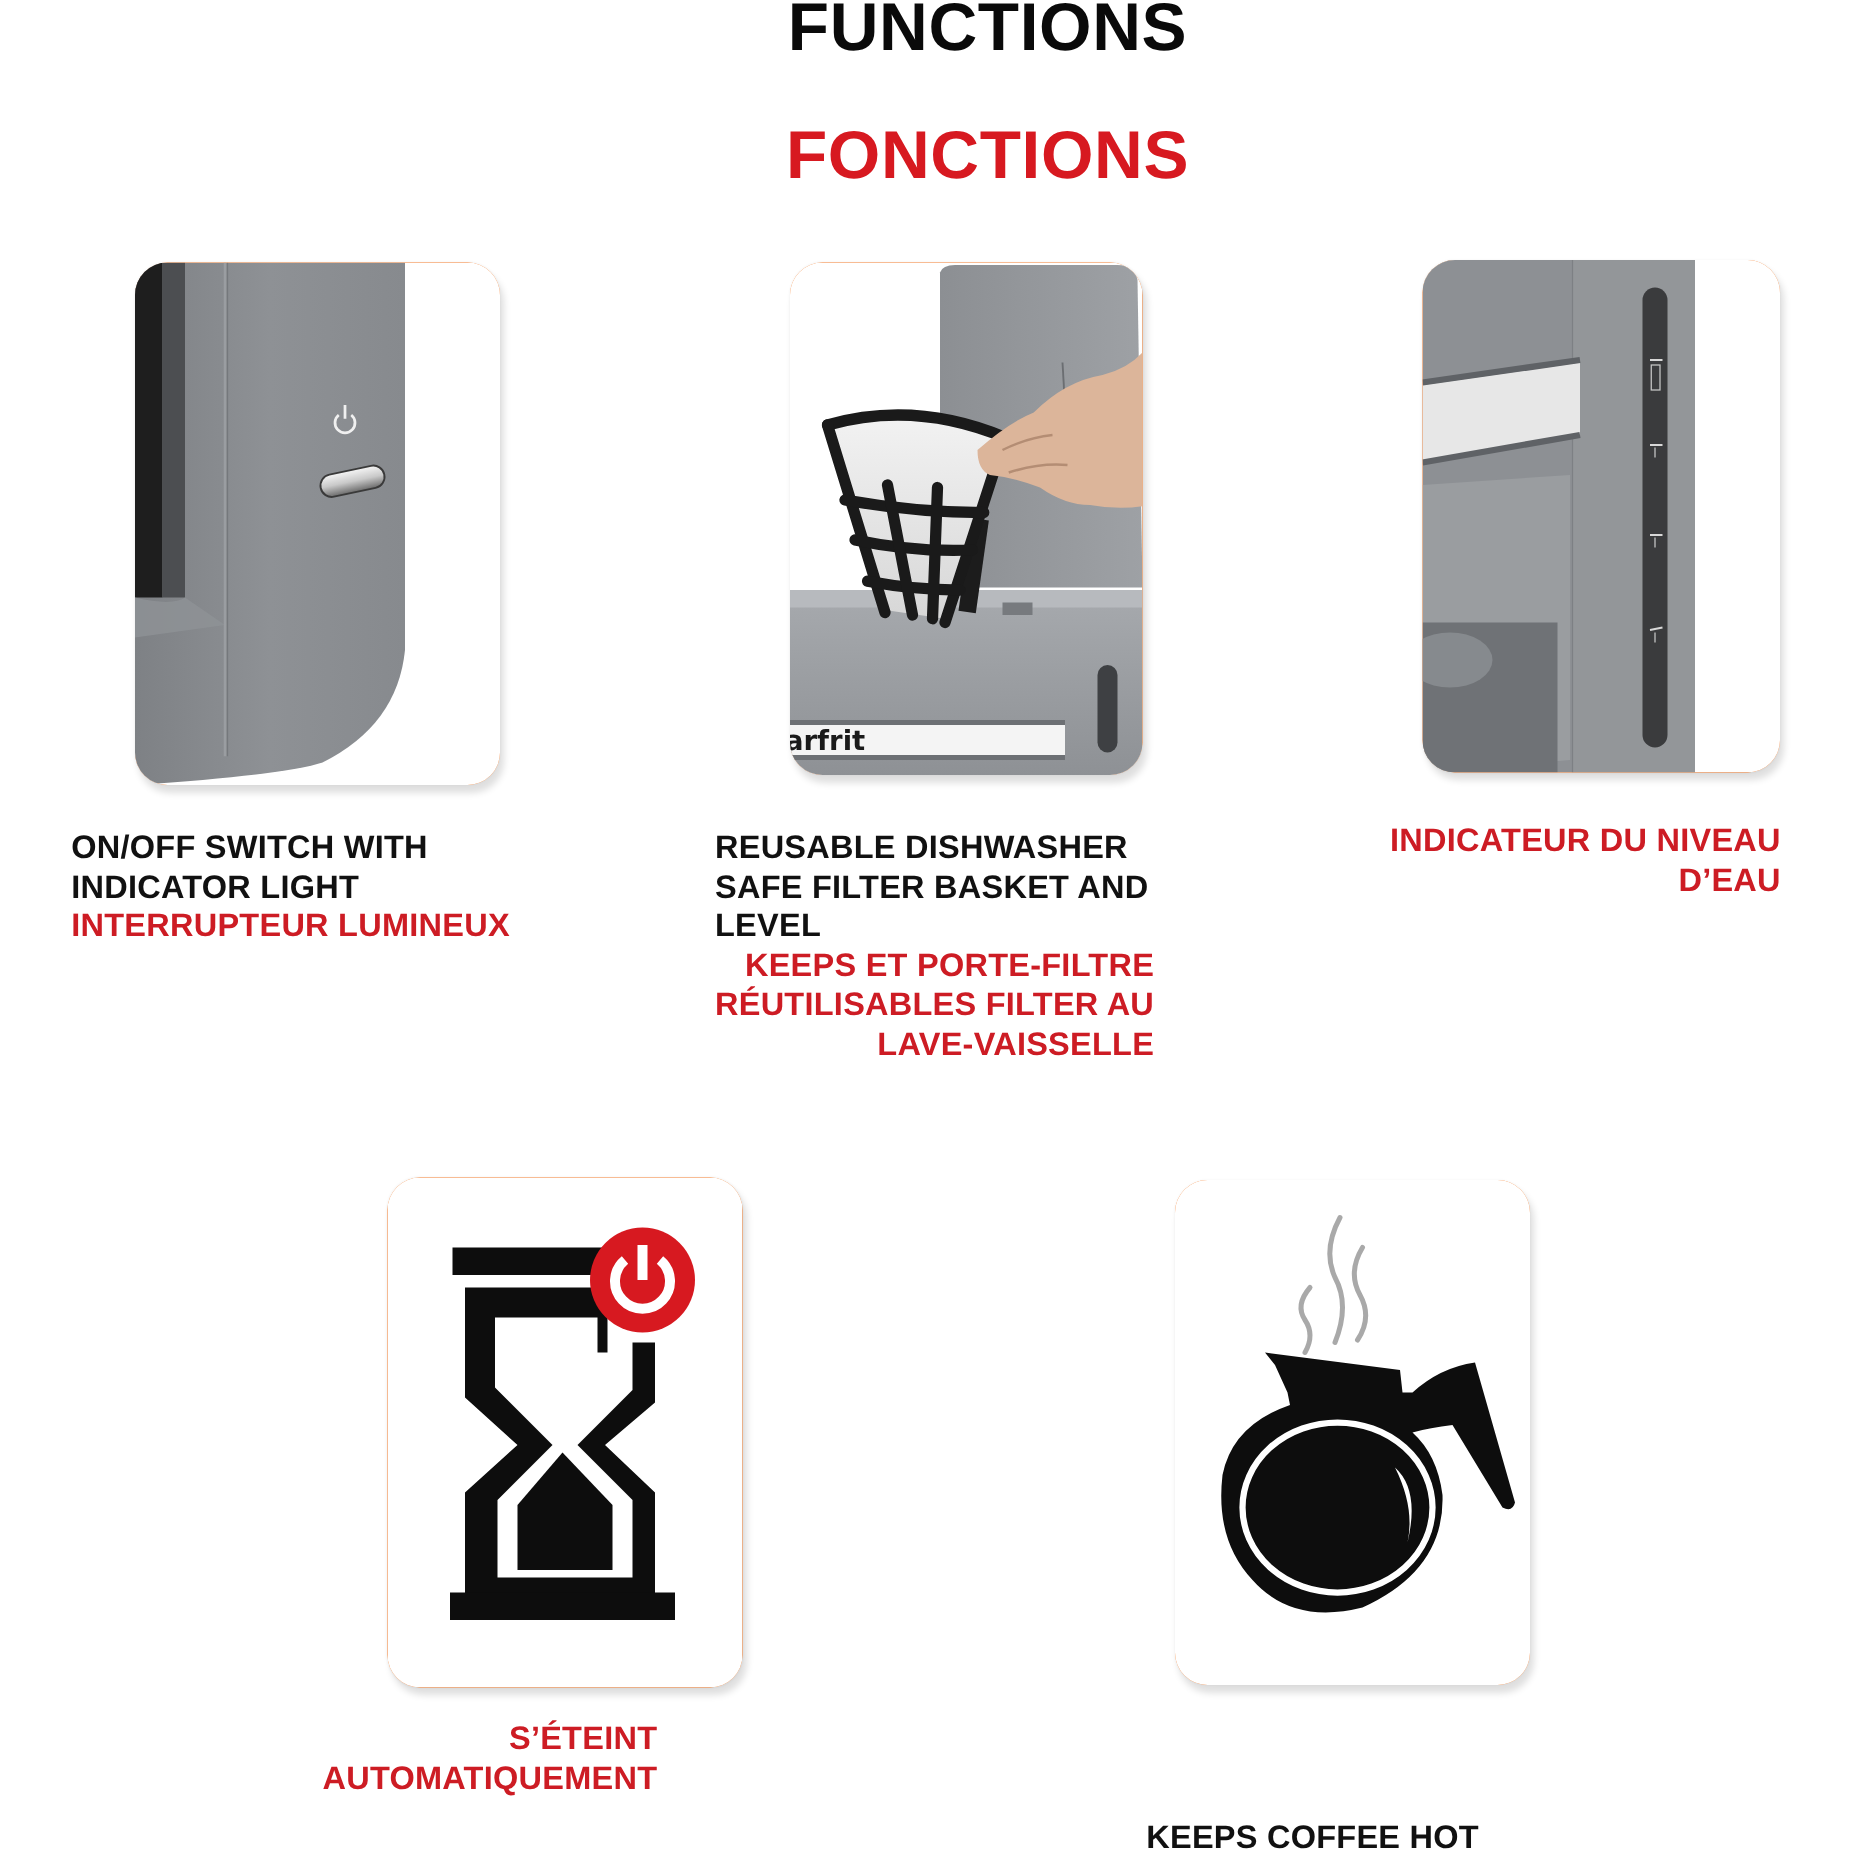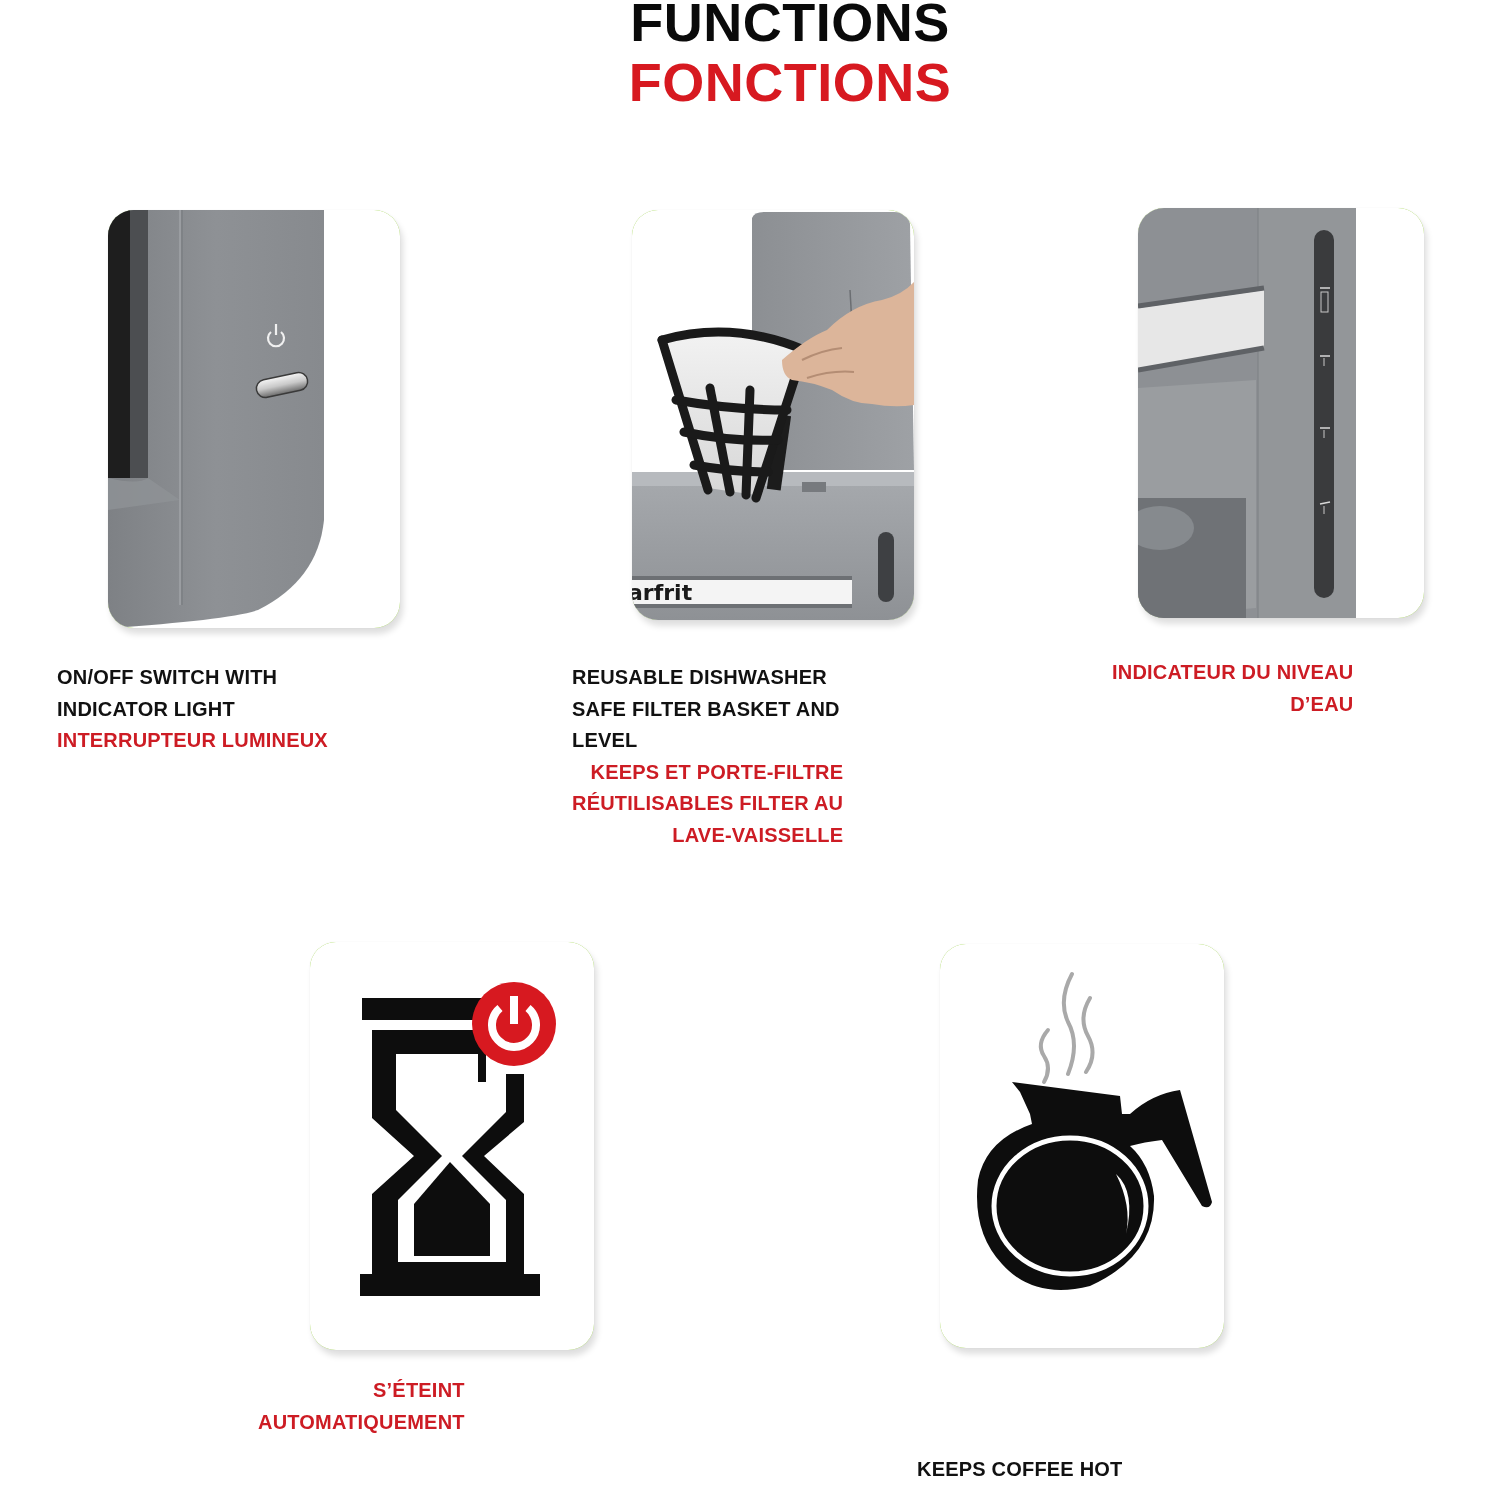--- a/index.html
+++ b/index.html
@@ -6,30 +6,30 @@
   body {
     width: 1500px; height: 1500px; background: #ffffff; position: relative; overflow: hidden;
     font-family: "Liberation Sans", "DejaVu Sans", sans-serif;
   }
   .title-block { position: absolute; top: -8px; left: 0; width: 1500px; text-align: center; }
   .title-en, .title-fr {
     font-weight: bold; font-size: 54px; line-height: 60px; letter-spacing: 0.5px;
     margin-left: 80px;
   }
   .title-en { color: #0a0a0a; }
-  .title-fr { color: #d71920; }
+  .title-fr { color: #d71920; margin-top: 42px; }
 
   .card {
-    position: absolute; background: #84cc16; border-radius: 26px; overflow: hidden;
+    position: absolute; background: #f97316; border-radius: 26px; overflow: hidden;
     box-shadow: 3px 6px 6px rgba(0,0,0,0.13), 0 0 2px rgba(0,0,0,0.06);
   }
   .card svg { display: block; width: 100%; height: 100%; }
 
   .caption {
-    position: absolute; font-weight: bold; font-size: 20px; line-height: 31.5px; letter-spacing: 0.2px;
+    position: absolute; font-weight: bold; font-size: 26px; line-height: 31.5px; letter-spacing: 0.2px;
   }
   .caption .en { color: #111111; display: block; }
   .caption .fr { color: #cd1c24; display: block; text-align: right; }
 </style>
 </head>
 <body>
 
 <div class="title-block">
   <div class="title-en">FUNCTIONS</div>
   <div class="title-fr">FONCTIONS</div>

